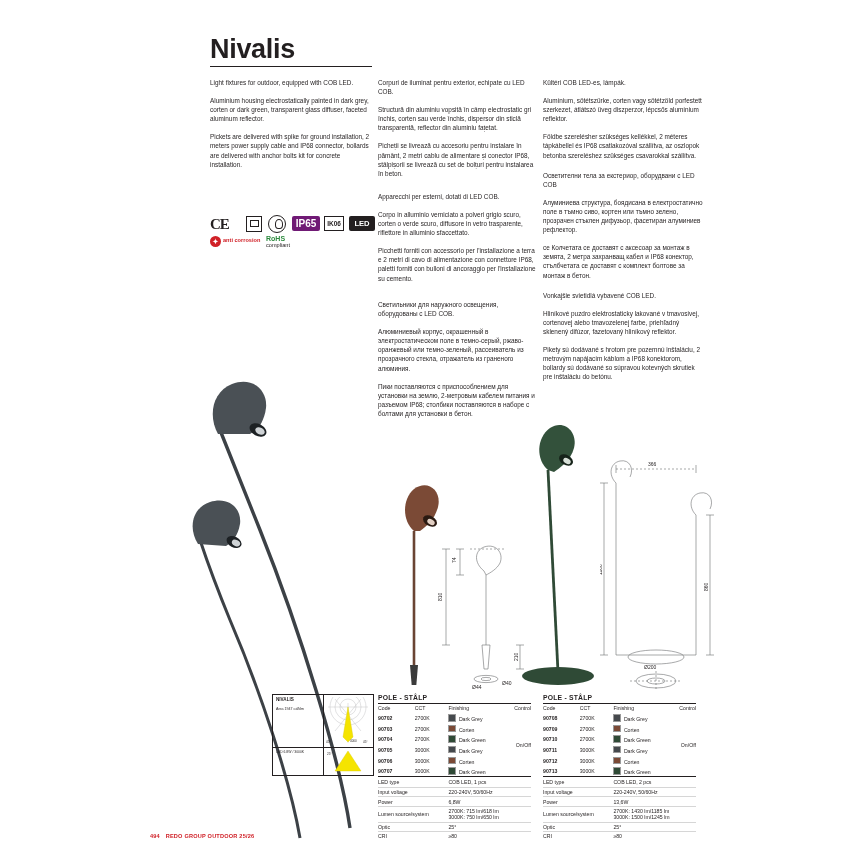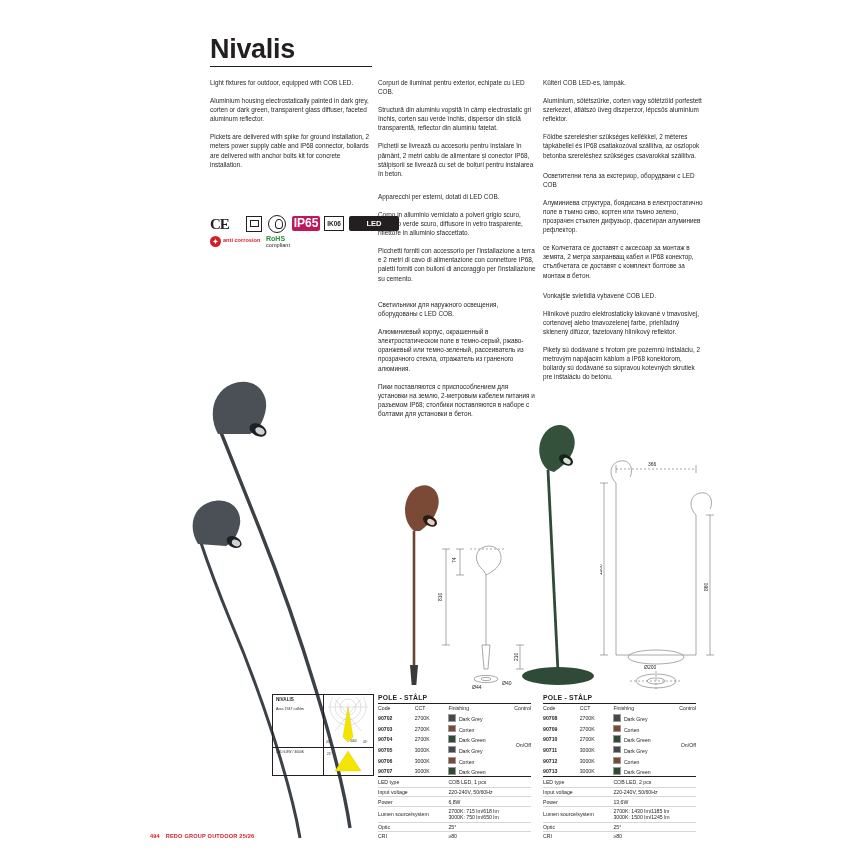--- a/index.html
+++ b/index.html
@@ -31,23 +31,23 @@
   .col-3{left:543px;top:78px;}
 
   
   .symbols{position:absolute;left:210px;top:214px;width:170px;height:40px;}
   .sym{position:absolute;}
   .ce{left:0px;top:2px;font-size:15px;font-weight:bold;letter-spacing:-1px;color:#231f20;font-family:"Liberation Serif",serif;}
   .class2{left:36px;top:2px;width:16px;height:16px;border:1.3px solid #231f20;box-sizing:border-box;}
   .class2 i{position:absolute;left:2.6px;top:3.4px;width:9px;height:7px;border:1.3px solid #231f20;box-sizing:border-box;display:block;}
   .bulb{left:58px;top:1px;width:18px;height:18px;border:1.3px solid #231f20;border-radius:50%;box-sizing:border-box;}
   .bulb:after{content:"";position:absolute;left:6px;top:3px;width:6px;height:8px;border:1.2px solid #231f20;border-radius:50% 50% 40% 40%;}
-  .ip65{left:82px;top:2px;width:28px;height:15px;background:#be185d;color:#fff;font-size:12px;font-weight:bold;text-align:center;line-height:15px;border-radius:2px;}
+  .ip65{left:82px;top:2px;width:28px;height:15px;background:#701a75;color:#fff;font-size:10px;font-weight:bold;text-align:center;line-height:15px;border-radius:2px;}
   .ik{left:114px;top:2px;width:20px;height:15px;border:1.3px solid #231f20;box-sizing:border-box;font-size:6.5px;font-weight:bold;text-align:center;line-height:13px;}
-  .ledbox{left:139px;top:2px;width:50px;height:15px;background:#231f20;color:#fff;font-size:7.6px;font-weight:bold;text-align:center;line-height:15px;border-radius:2px;}
+  .ledbox{left:139px;top:2px;width:26px;height:15px;background:#231f20;color:#fff;font-size:7.6px;font-weight:bold;text-align:center;line-height:15px;border-radius:2px;}
   .anti{left:0px;top:22px;font-size:5.6px;color:#d02027;font-weight:bold;line-height:6px;}
   .anti .dot{display:inline-block;width:11px;height:11px;border-radius:50%;background:#d02027;color:#fff;text-align:center;line-height:11px;font-size:7px;margin-right:2px;vertical-align:-2px;}
   .rohs{left:56px;top:22px;font-size:5.6px;color:#231f20;line-height:6px;}
   .rohs b{color:#2d8a3e;font-size:7px;}
 
   
   .photo{position:absolute;}
 
   
   #lampA{left:150px;top:360px;width:180px;height:480px;}

